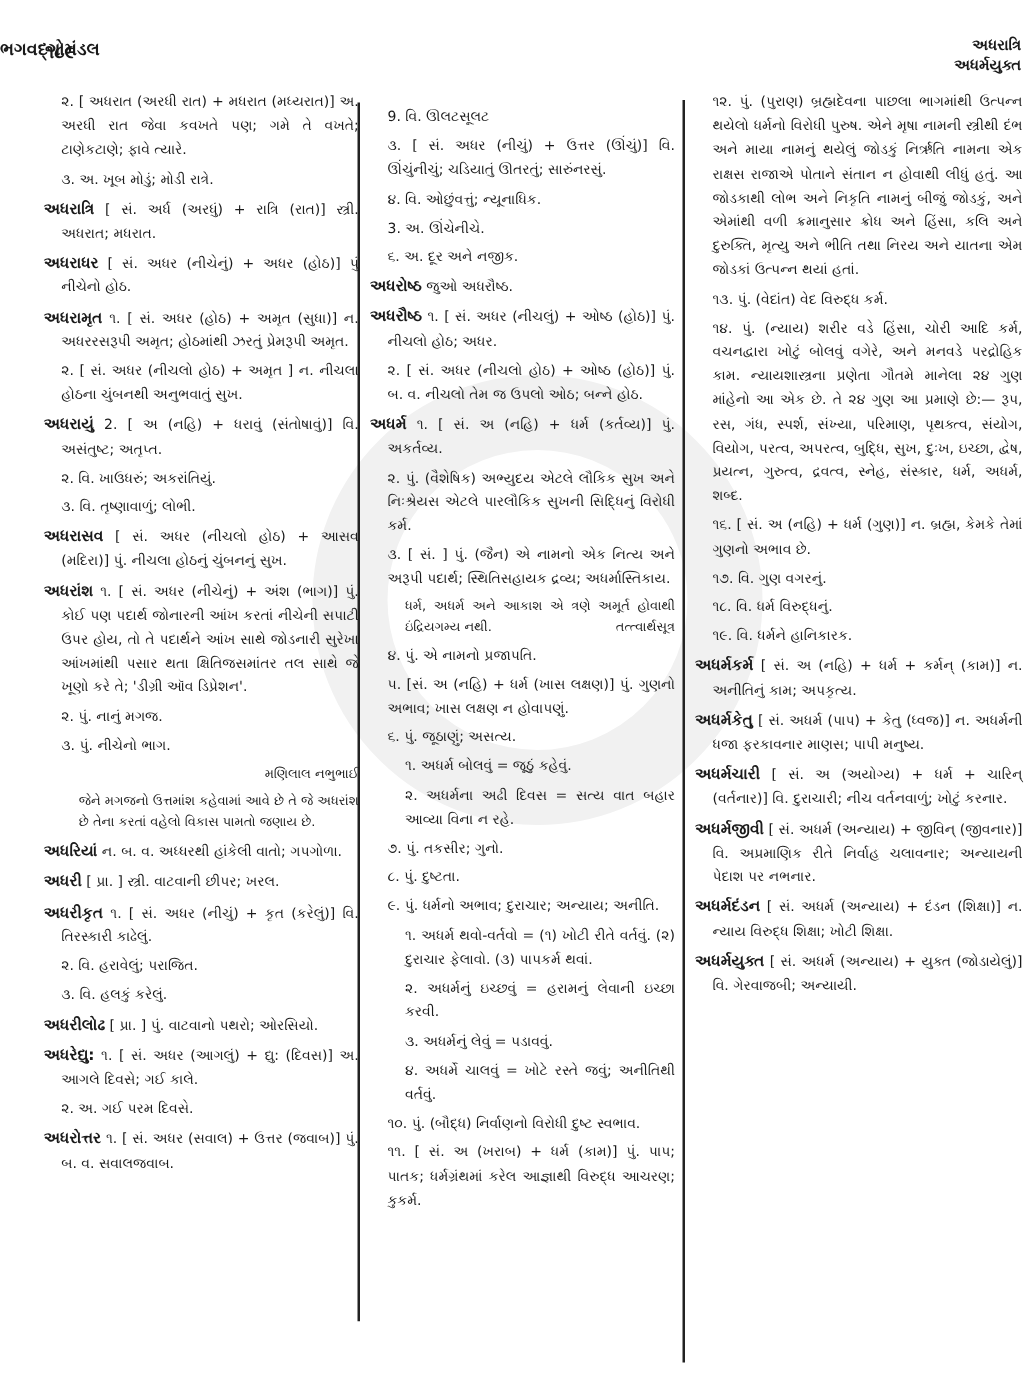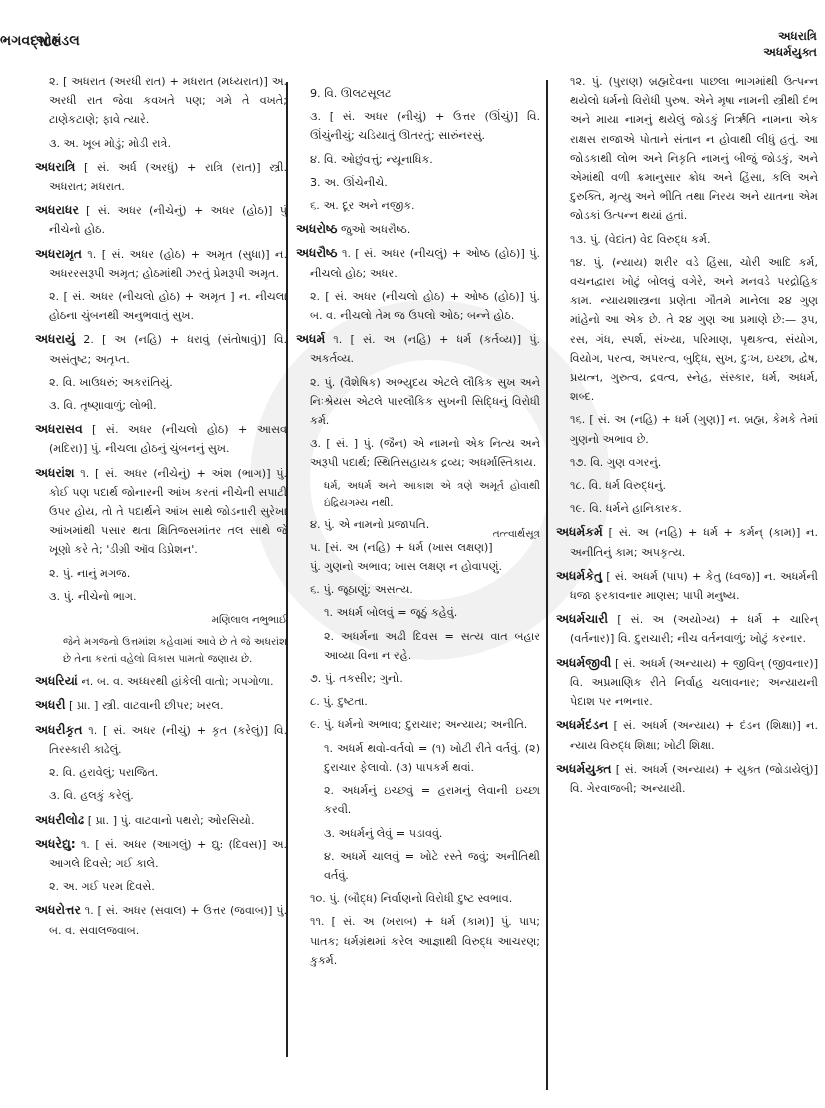--- a/index.html
+++ b/index.html
@@ -82,21 +82,21 @@
       <p class="entry sense">૩. [ સં. અધર (નીચું) + ઉત્તર (ઊંચું)] વિ. ઊંચુંનીચું; ચડિયાતું ઊતરતું; સારુંનરસું.</p>
       <p class="entry sense">૪. વિ. ઓછુંવત્તું; ન્યૂનાધિક.</p>
       <p class="entry sense">3. અ. ઊંચેનીચે.</p>
       <p class="entry sense">૬. અ. દૂર અને નજીક.</p>
       <p class="entry entry-first"><span class="headword">અધરોષ્ઠ</span> <span>જુઓ અધરૌષ્ઠ.</span></p>
       <p class="entry entry-first"><span class="headword">અધરૌષ્ઠ</span> <span>૧. [ સં. અધર (નીચલું) + ઓષ્ઠ (હોઠ)] પું. નીચલો હોઠ; અધર.</span></p>
       <p class="entry sense">૨. [ સં. અધર (નીચલો હોઠ) + ઓષ્ઠ (હોઠ)] પું. બ. વ. નીચલો તેમ જ ઉપલો ઓઠ; બન્ને હોઠ.</p>
       <p class="entry entry-first"><span class="headword">અધર્મ</span> <span>૧. [ સં. અ (નહિ) + ધર્મ (કર્તવ્ય)] પું. અકર્તવ્ય.</span></p>
       <p class="entry sense">૨. પું. (વૈશેષિક) અભ્યુદય એટલે લૌકિક સુખ અને નિઃશ્રેયસ એટલે પારલૌકિક સુખની સિદ્ધિનું વિરોધી કર્મ.</p>
       <p class="entry sense">૩. [ સં. ] પું. (જૈન) એ નામનો એક નિત્ય અને અરૂપી પદાર્થ; સ્થિતિસહાયક દ્રવ્ય; અધર્માસ્તિકાય.</p>
-      <p class="entry quote"><span>ધર્મ, અધર્મ અને આકાશ એ ત્રણે અમૂર્ત હોવાથી ઇંદ્રિયગમ્ય નથી.</span><span style="float: right; margin-top: 31px;">તત્ત્વાર્થસૂત્ર</span></p>
+      <p class="entry quote"><span>ધર્મ, અધર્મ અને આકાશ એ ત્રણે અમૂર્ત હોવાથી ઇંદ્રિયગમ્ય નથી.</span><span style="float: right;">તત્ત્વાર્થસૂત્ર</span></p>
       <p class="entry sense">૪. પું. એ નામનો પ્રજાપતિ.</p>
       <p class="entry sense">૫. [સં. અ (નહિ) + ધર્મ (ખાસ લક્ષણ)] પું. ગુણનો અભાવ; ખાસ લક્ષણ ન હોવાપણું.</p>
       <p class="entry sense">૬. પું. જૂઠાણું; અસત્ય.</p>
       <p class="entry sub">૧. અધર્મ બોલવું = જૂઠું કહેવું.</p>
       <p class="entry sub">૨. અધર્મના અઢી દિવસ = સત્ય વાત બહાર આવ્યા વિના ન રહે.</p>
       <p class="entry sense">૭. પું. તકસીર; ગુનો.</p>
       <p class="entry sense">૮. પું. દુષ્ટતા.</p>
       <p class="entry sense">૯. પું. ધર્મનો અભાવ; દુરાચાર; અન્યાય; અનીતિ.</p>
       <p class="entry sub">૧. અધર્મ થવો-વર્તવો = (૧) ખોટી રીતે વર્તવું. (૨) દુરાચાર ફેલાવો. (૩) પાપકર્મ થવાં.</p>
       <p class="entry sub">૨. અધર્મનું ઇચ્છવું = હરામનું લેવાની ઇચ્છા કરવી.</p>

